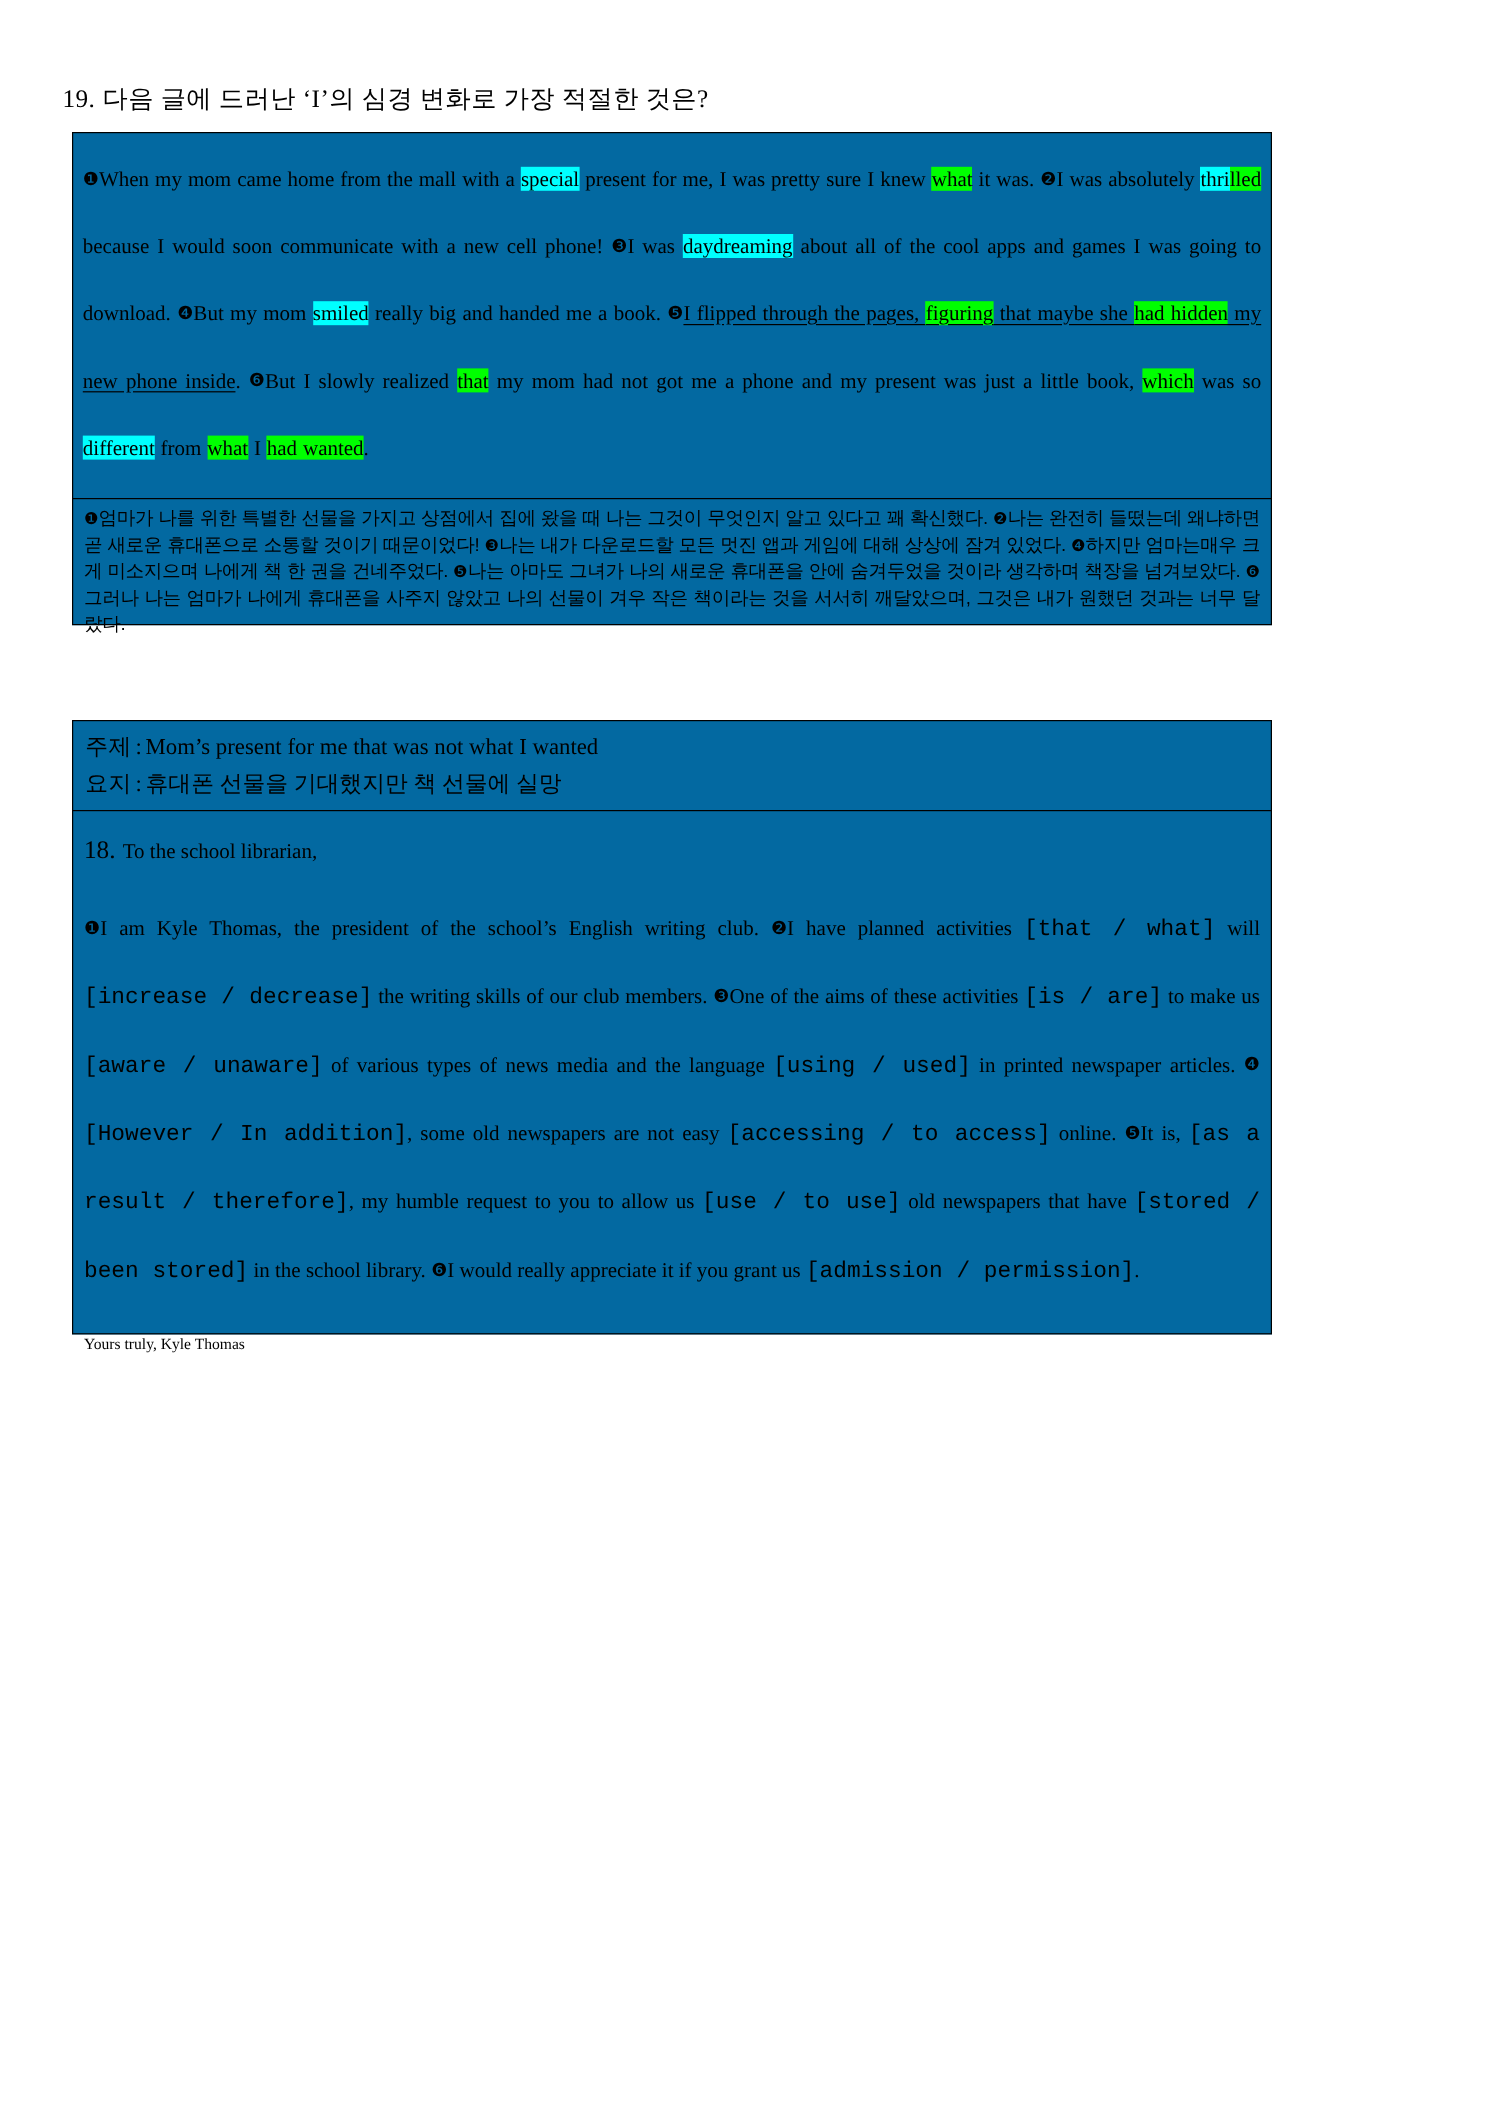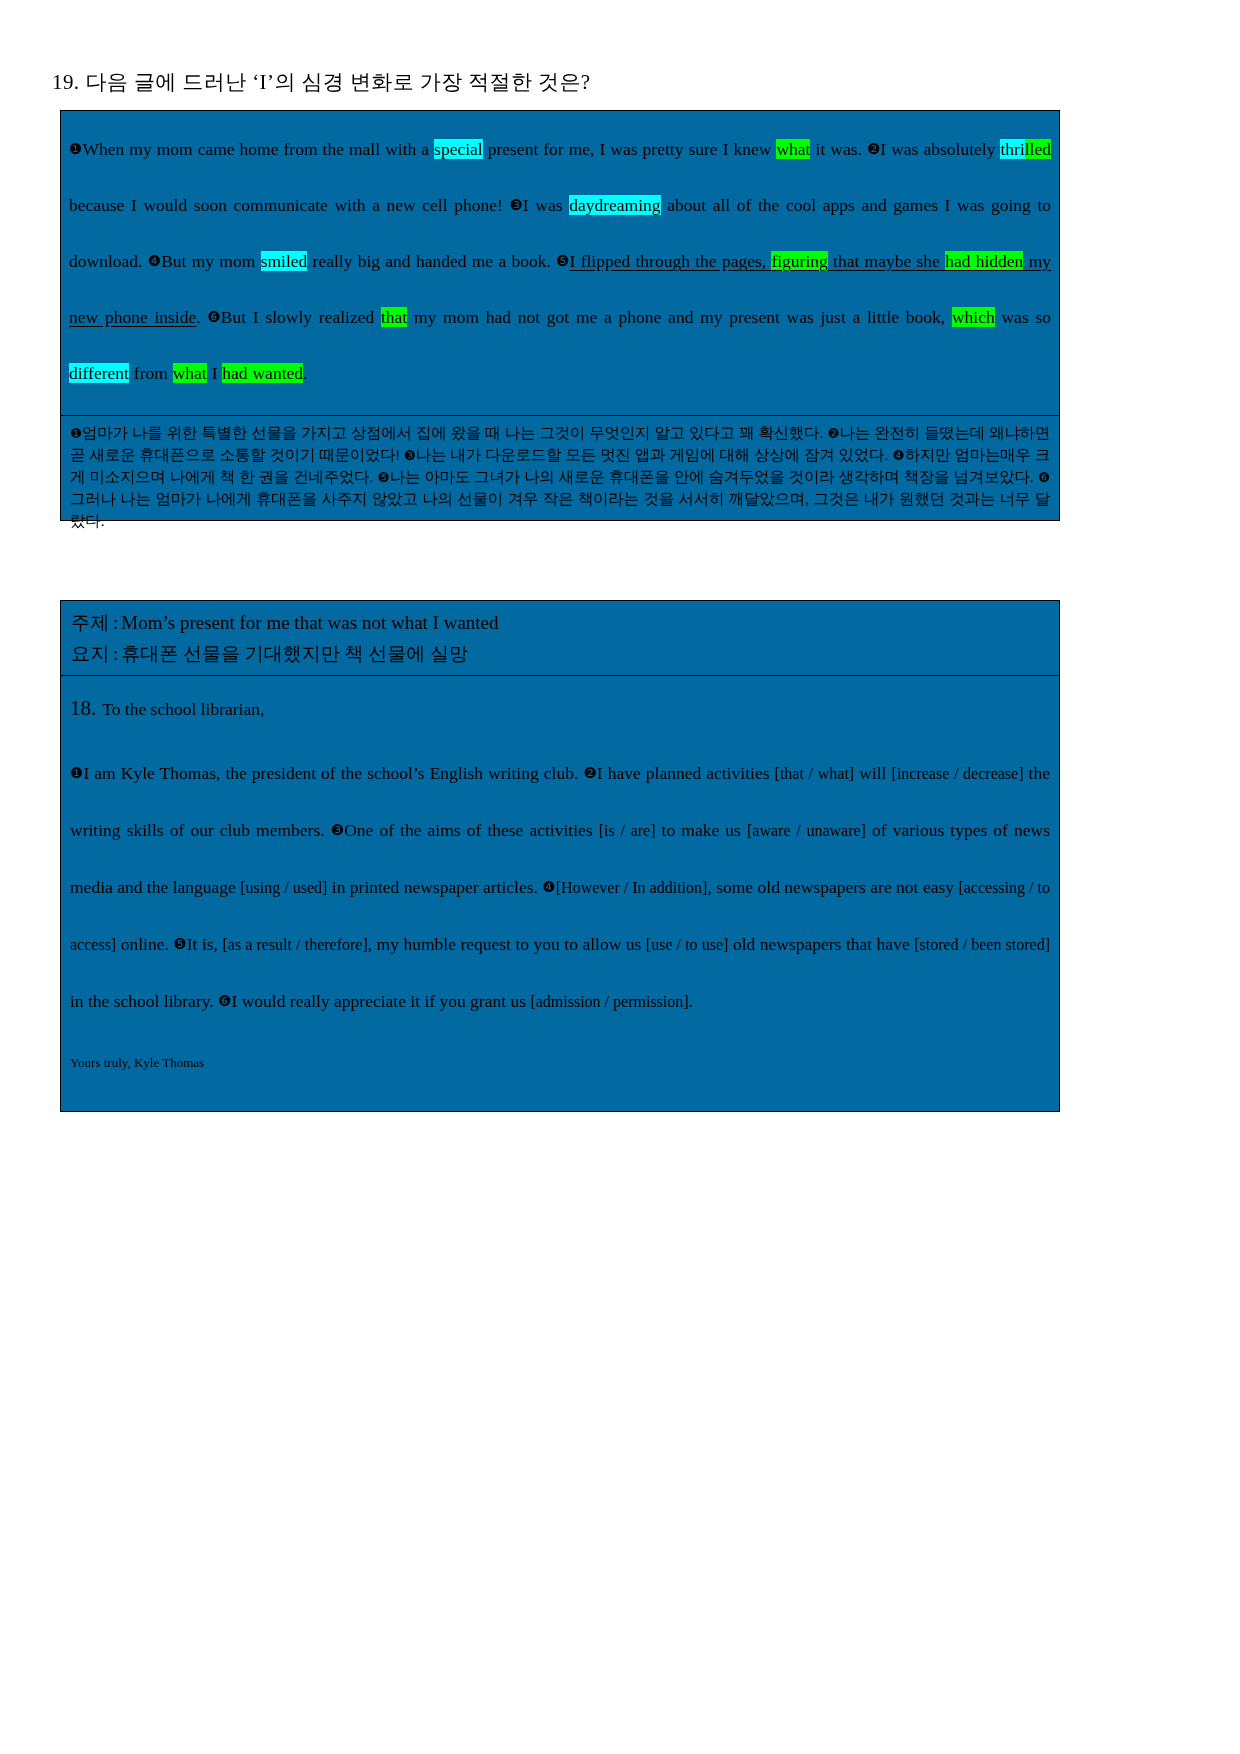--- a/index.html
+++ b/index.html
@@ -135,22 +135,22 @@
   .letter-head .bignum {
     font-size: 21px;
     margin-right: 6px;
   }
   .letter-sign {
     font-size: 13px;
     line-height: 34px;
     padding: 16px 9px 0 9px;
   }
   .choice {
-    font-family: Liberation Serif, serif;
-    font-size: 16px;
+    font-family: Liberation Mono, monospace;
+    font-size: 19px;
   }
 </style>
 </head>
 <body>
 
 <div class="page">
 
   <div class="q-heading">
     <span class="qnum">19.</span><span>다음 글에 드러난 ‘I’의 심경 변화로 가장 적절한 것은?</span>
   </div>

